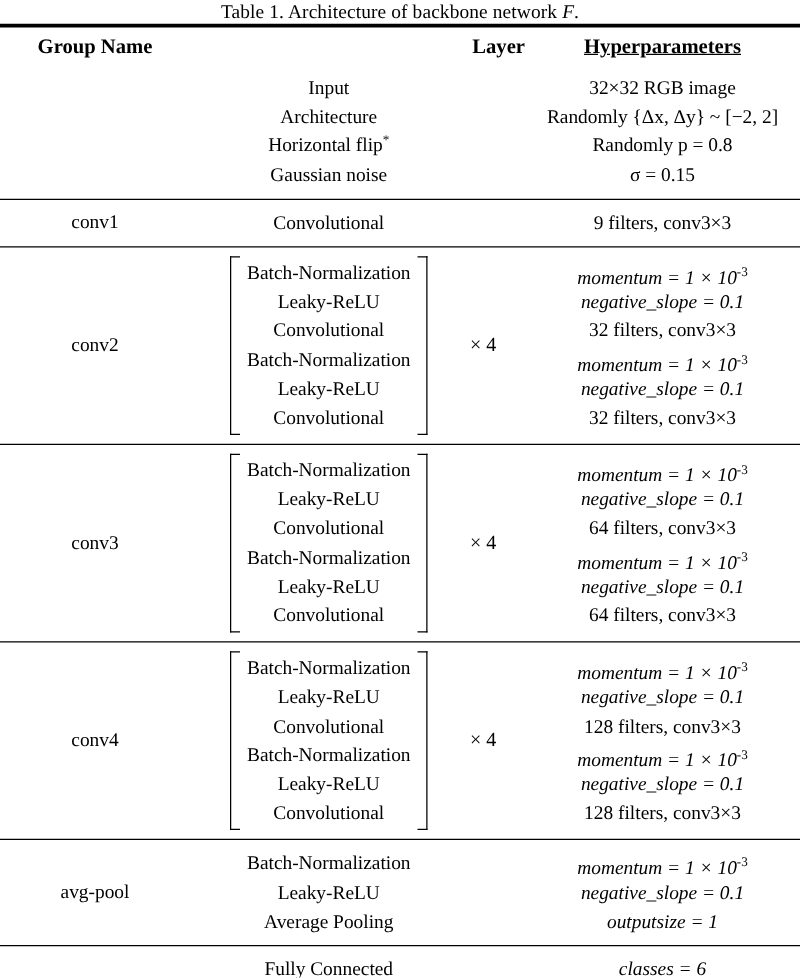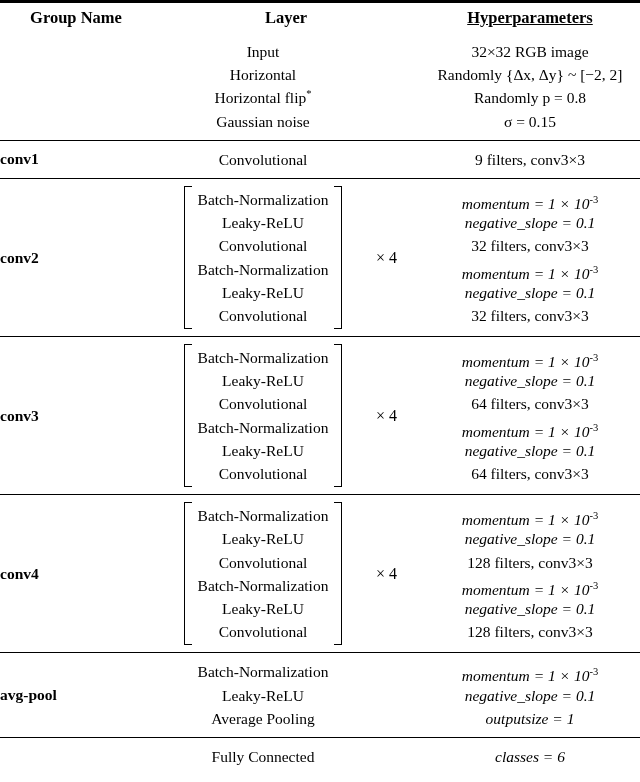--- a/index.html
+++ b/index.html
@@ -64,28 +64,27 @@
     text-align: center;
   }
 
   thead th {
     font-weight: bold;
     font-size: 16.5px;
     height: 30px;
     line-height: 30px;
   }
   th.h-group  { text-align: center; }
-  th.h-layer  { text-align: center; }
+  th.h-layer  { text-align: right; }
   th.h-hyper  { text-align: center; text-decoration: underline; }
 
   
   td.group-cell {
-    text-align: left;
+    text-align: center;
     font-size: 15.5px;
-    font-weight: bold;
   }
   td.layer-cell, td.hyper-cell {
     text-align: center;
   }
 
   .stack { display: block; }
   .stack .ln {
     display: block;
     line-height: 23.2px;
     height: 23.2px;
@@ -148,20 +147,23 @@
 
   
   .sec-pad-top td { padding-top: 7px; }
   .sec-pad-bot td { padding-bottom: 7px; }
 </style>
 </head>
 <body>
 
 <div class="page">
 
+  <div class="caption">
+    <span>Table 1. Architecture of backbone network </span><span class="it">F</span><span>.</span>
+  </div>
 
   <hr class="rule-thick">
 
   <table class="arch">
     <colgroup>
       <col class="c-group">
       <col class="c-layer">
       <col class="c-mult">
       <col class="c-hyper">
     </colgroup>
@@ -171,21 +173,21 @@
         <th class="h-layer" colspan="2">Layer</th>
         <th class="h-hyper">Hyperparameters</th>
       </tr>
     </thead>
     <tbody id="table-body">
         <tr class="sec-pad-top sec-pad-bot">
           <td class="group-cell"></td>
           <td class="layer-cell">
             <span class="stack">
               <span class="ln">Input</span>
-              <span class="ln">Horizontal</span>
+              <span class="ln">Architecture</span>
               <span class="ln">Horizontal flip<span class="sup-star">*</span></span>
               <span class="ln">Gaussian noise</span>
             </span>
           </td>
           <td class="mult-cell"></td>
           <td class="hyper-cell">
             <span class="stack">
               <span class="ln">32×32 RGB image</span>
               <span class="ln">Randomly {Δx, Δy} ~ [−2, 2]</span>
               <span class="ln">Randomly p = 0.8</span>

